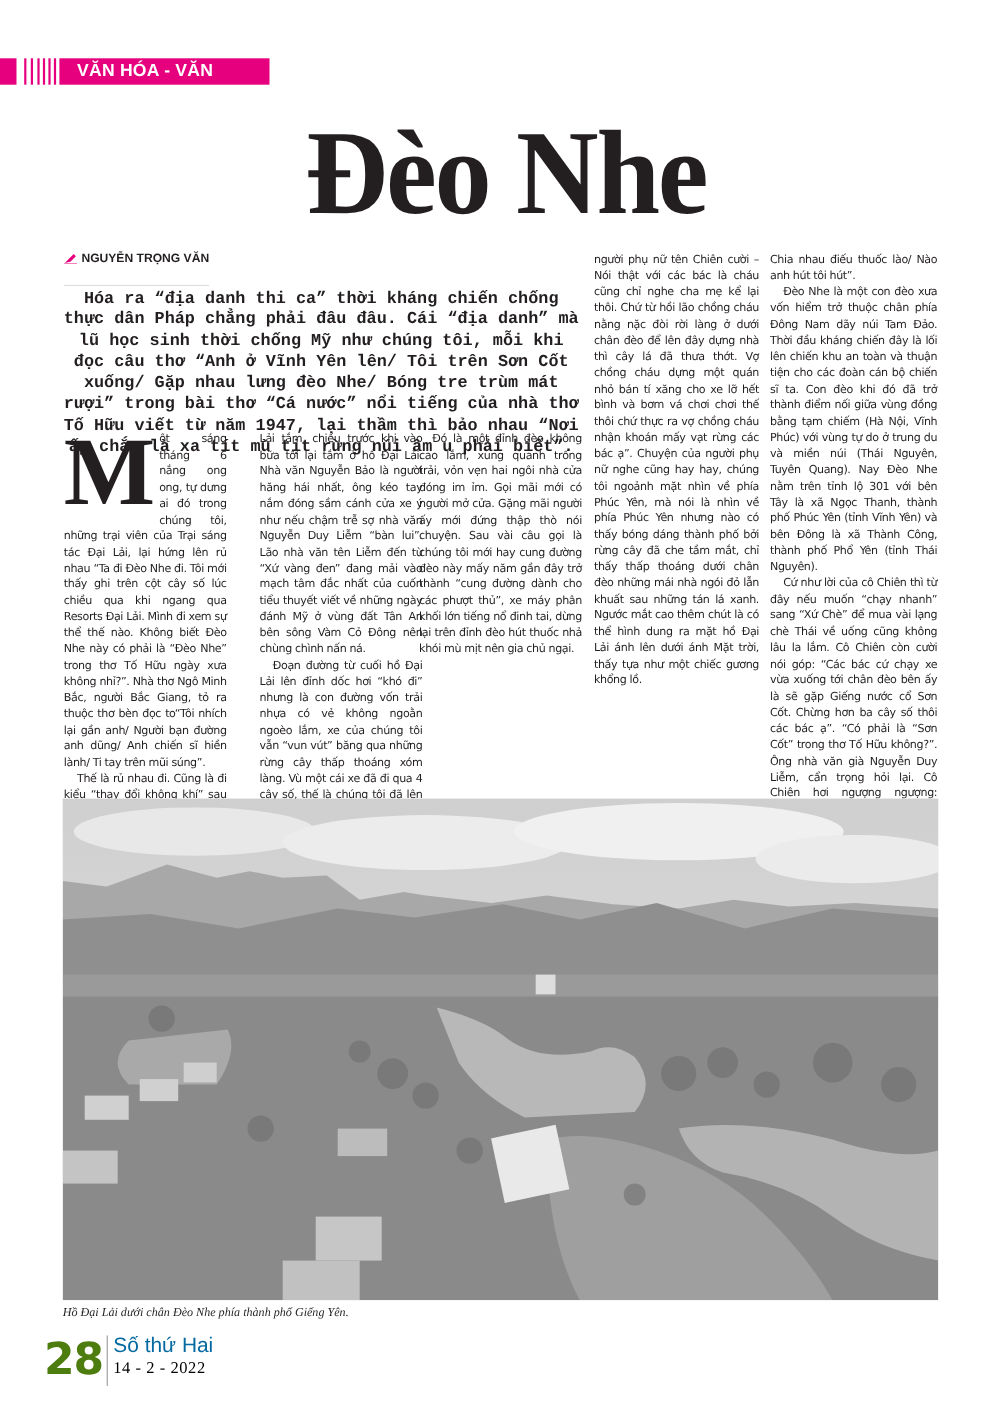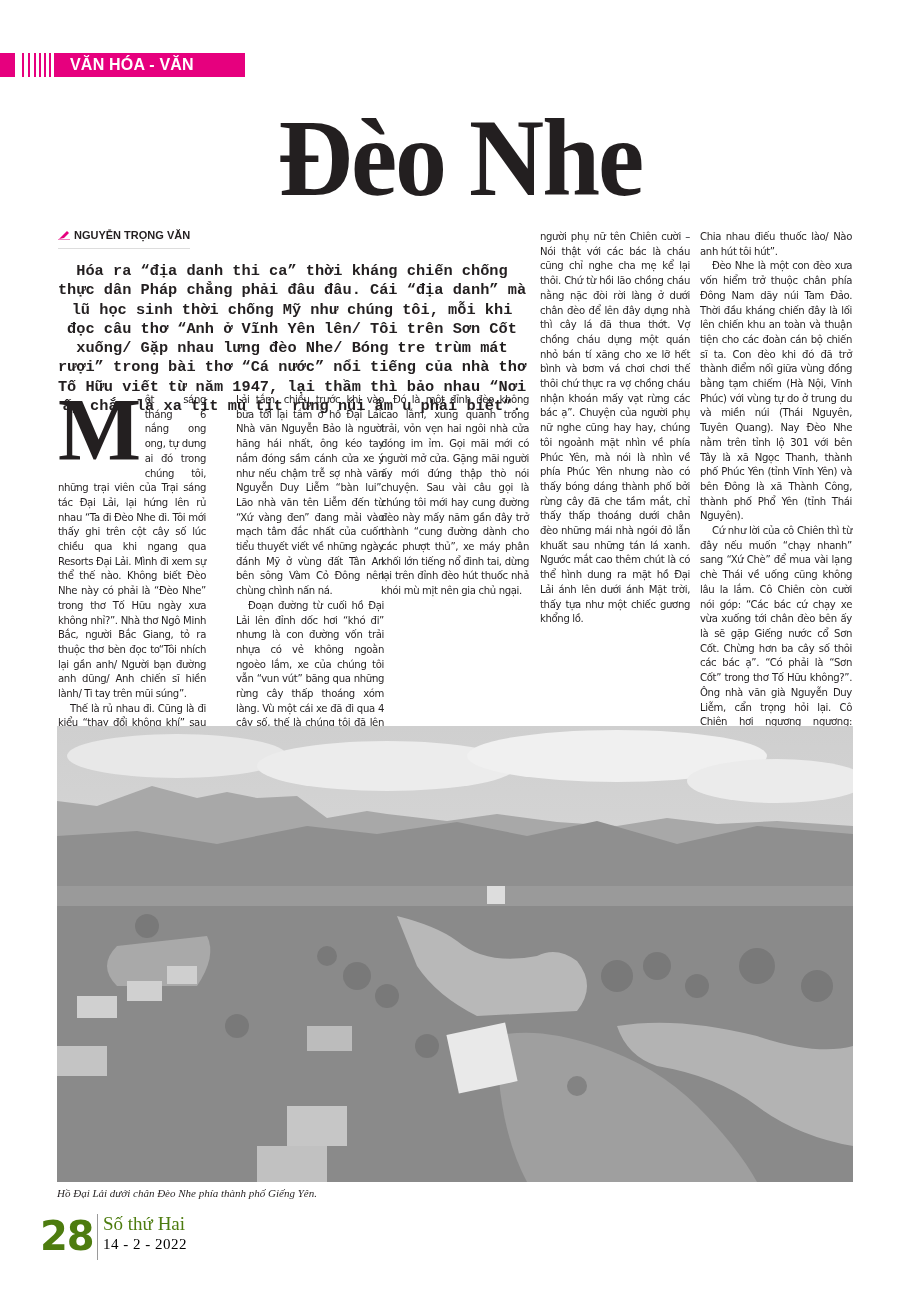--- a/index.html
+++ b/index.html
@@ -15,21 +15,21 @@
     color: #fff; font-family: "Liberation Sans", sans-serif; font-weight: bold; font-size: 16px;
     line-height: 24px; padding-left: 16px; letter-spacing: 0.2px; }
 
   
   .title { position: absolute; top: 98px; left: 270px; width: 380px; text-align: center;
     font-family: "Liberation Serif", serif; font-weight: bold; font-size: 104px; line-height: 120px;
     letter-spacing: -2px; color: #231f20; transform: scaleY(1.05); }
 
   
   .byline { position: absolute; top: 229px; left: 58px; font-size: 11px; font-weight: bold;
-    color: #231f20; display: flex; align-items: center; gap: 4px; border-bottom: 1px solid #ddd; padding-bottom: 7px; }
+    color: #231f20; display: flex; align-items: center; gap: 4px; border-bottom: 1px solid #ddd; padding-bottom: 18px; }
   .pen-icon { width: 12px; height: 10px; display: inline-block; }
 
   
   .lead { position: absolute; top: 262px; left: 57px; width: 470px; font-family: Liberation Mono, monospace;
     font-weight: bold; font-size: 15.3px; line-height: 19.3px; color: #231f20; text-align: center; }
 
   
   .col { position: absolute; font-family: "DejaVu Sans", sans-serif; font-size: 10.1px; line-height: 14.7px;
     color: #231f20; text-align: justify; letter-spacing: -0.35px; }
   .col p { text-indent: 12px; }
@@ -47,21 +47,21 @@
   .photo { position: absolute; left: 57px; top: 726px; width: 796px; height: 456px; overflow: hidden; background: #d8d8d8; }
   .photo svg { display: block; }
 
   .caption { position: absolute; top: 1187px; left: 57px; font-family: "Liberation Serif", serif; font-style: italic;
     font-size: 11px; color: #231f20; }
 
   
   .page-num { position: absolute; top: 1212px; left: 40px; font-family: "DejaVu Sans", sans-serif; font-weight: bold;
     font-size: 40px; line-height: 48px; color: #4d7c0f; letter-spacing: -1px; }
   .footer-divider { position: absolute; top: 1214px; left: 97px; width: 1px; height: 46px; background: #9a9a9a; }
-  .issue-name { position: absolute; top: 1213px; left: 103px; font-family: Liberation Serif, serif; font-size: 19px; line-height: 22px; color: #4d7c0f; }
+  .issue-name { position: absolute; top: 1213px; left: 103px; font-family: Liberation Sans, sans-serif; font-size: 19px; line-height: 22px; color: #0369a1; }
   .issue-date { position: absolute; top: 1235px; left: 103px; font-family: "Liberation Serif", serif; font-size: 15px; line-height: 18px; color: #000000; letter-spacing: 0.5px; }
 </style>
 </head>
 <body>
 
 <div class="section-band">
   <div class="band-left"></div>
   <div class="band-stripes">
     <span style="left:0"></span>
       <span style="left:6px"></span>

